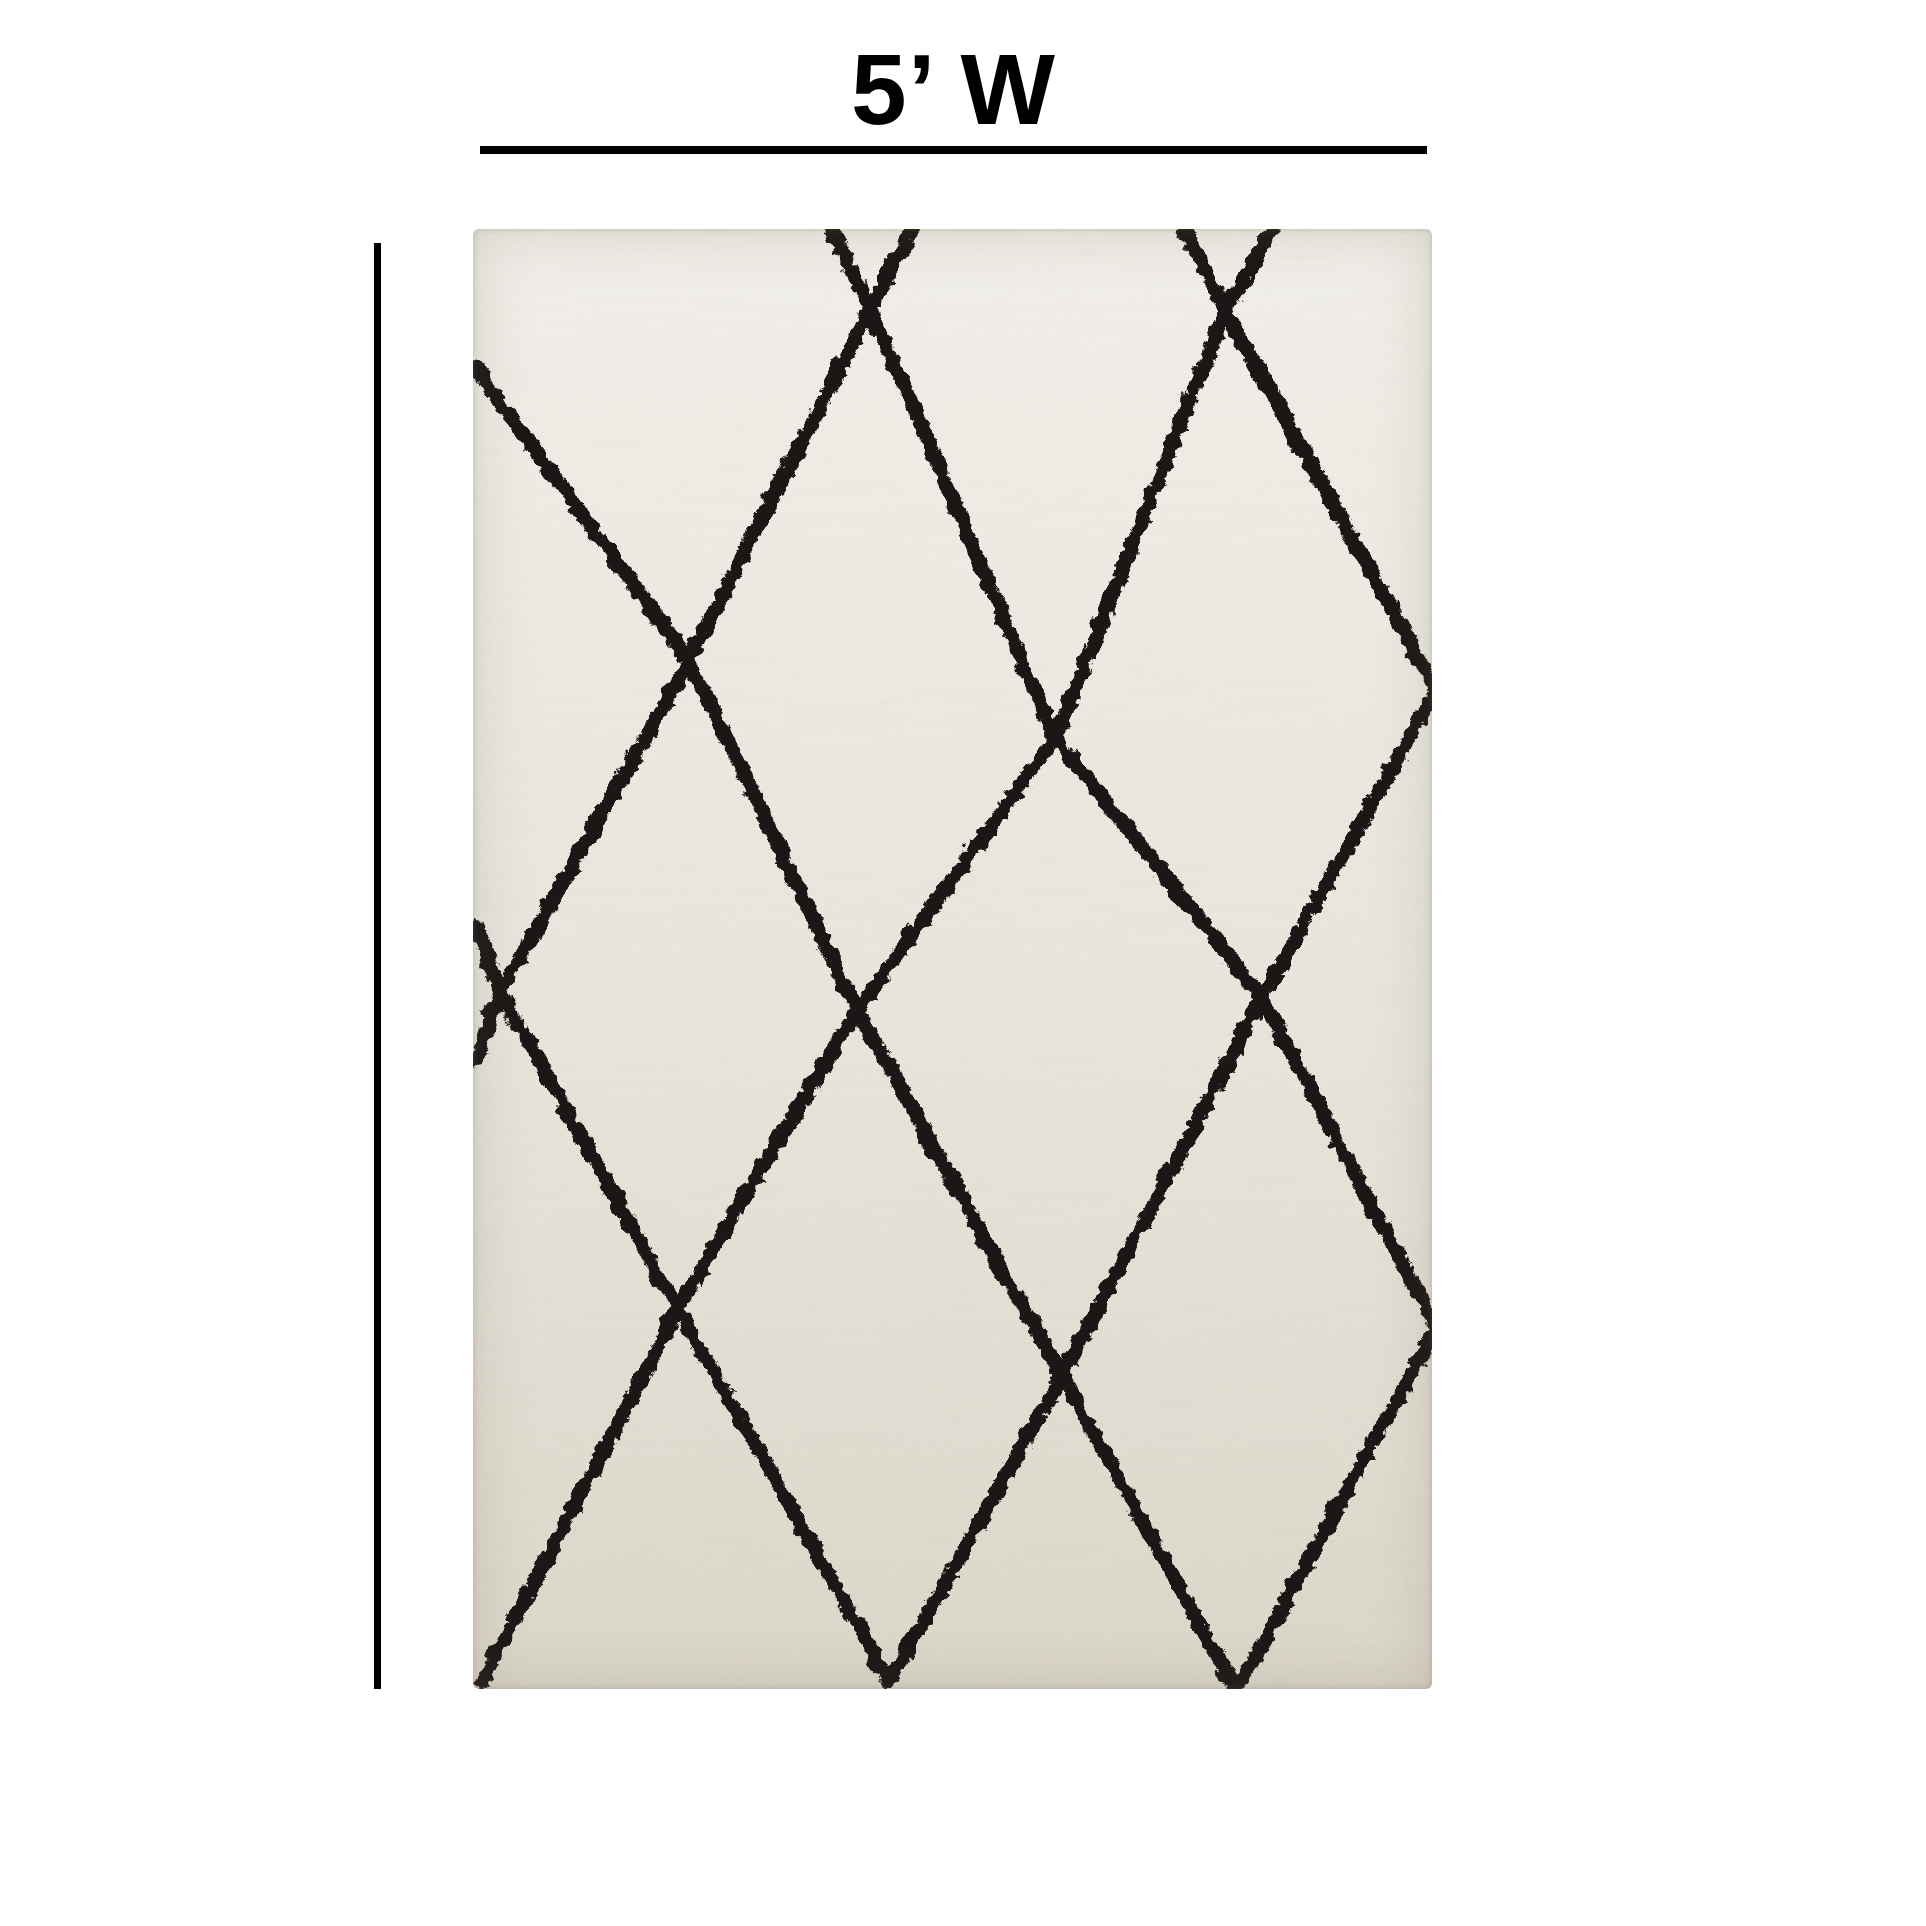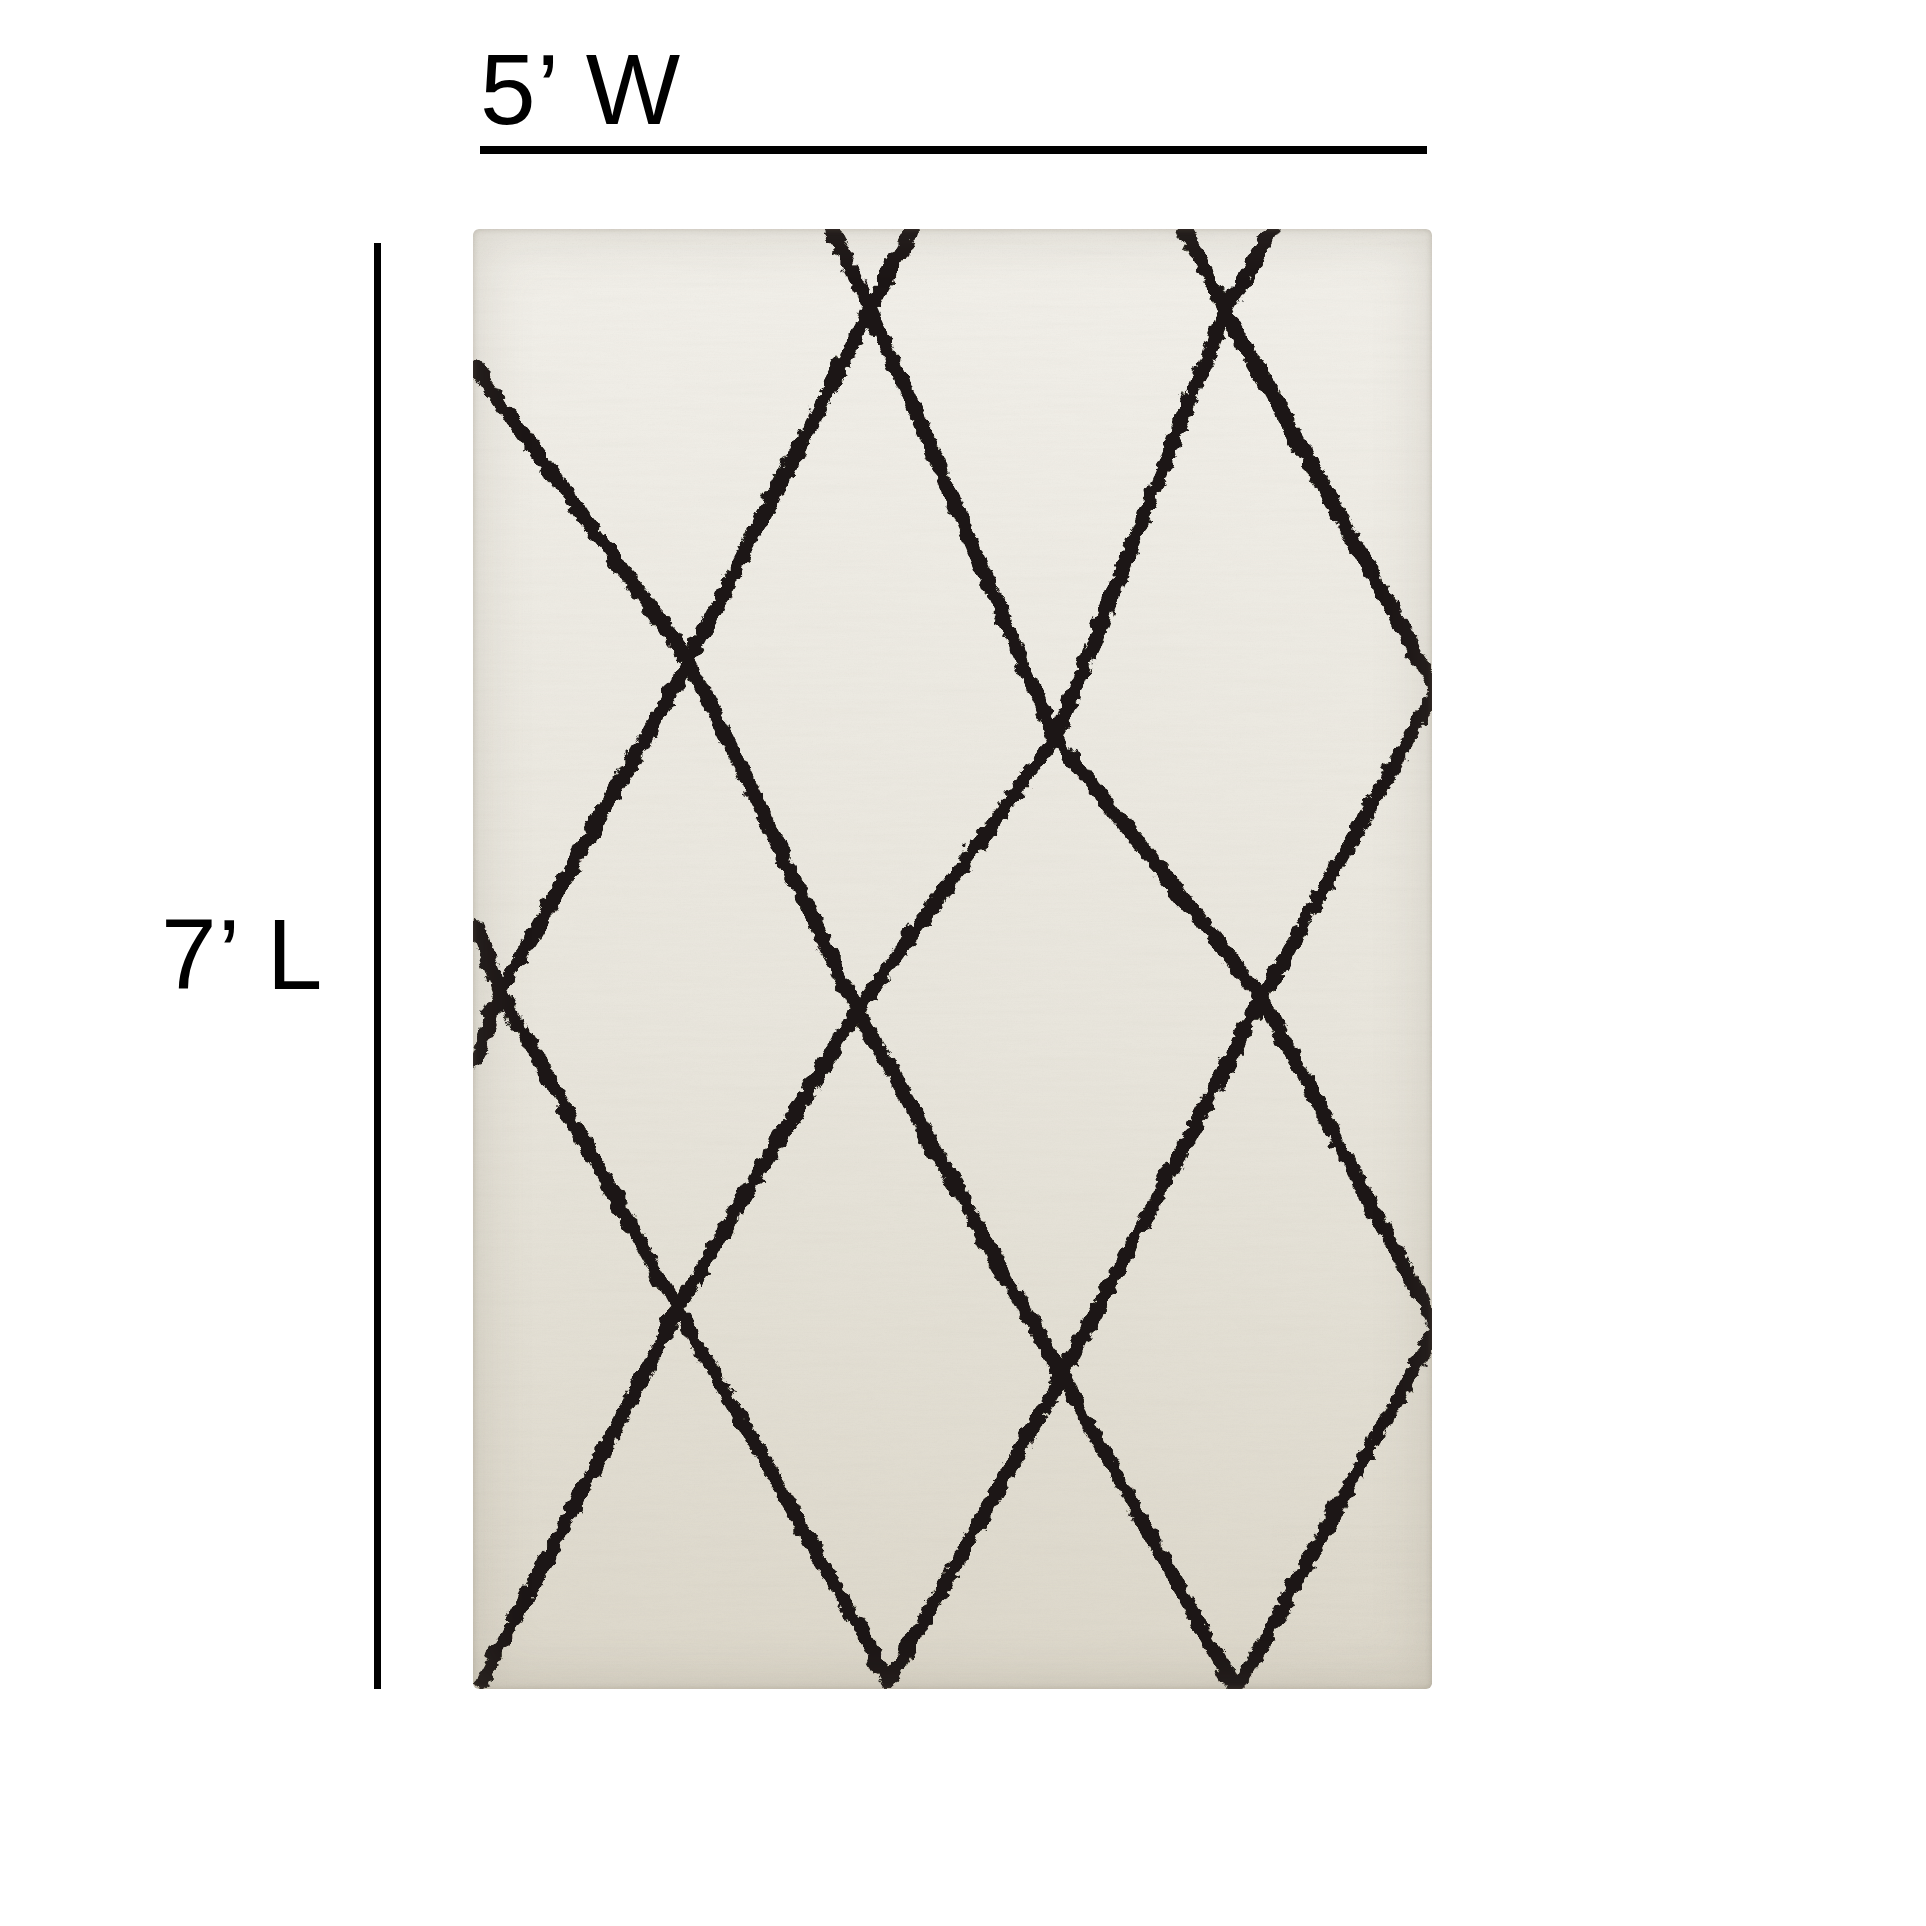--- a/index.html
+++ b/index.html
@@ -13,25 +13,25 @@
   }
   .canvas {
     position: relative;
     width: 1926px;
     height: 1926px;
     background: var(--page-bg, #ffffff);
   }
   .dim-label {
     position: absolute;
     color: var(--annotation-color, #000);
-    font-weight: 400;
+    font-weight: 700;
     font-size: 100px;
     line-height: 1;
     letter-spacing: 1.3px;
-    text-align: left;
+    text-align: center;
     white-space: nowrap;
   }
   .dim-label.width {
     left: 480px;
     width: 947px;
     top: 39px;
   }
   .dim-label.length {
     left: 161px;
     width: 199px;
@@ -89,21 +89,20 @@
 </style>
 </head>
 <body>
 
 <div class="canvas">
 
   <div class="dim-label width">5’ W</div>
 
   <div class="dim-line horizontal"></div>
 
-  <div class="dim-label length">7’ L</div>
 
   <div class="dim-line vertical"></div>
 
   <div class="rug">
     <svg viewBox="0 0 1493 2274" preserveAspectRatio="none" xmlns="http://www.w3.org/2000/svg">
       <defs>
 
         <filter id="grain" x="0" y="0" width="100%" height="100%">
           <feTurbulence type="fractalNoise" baseFrequency="0.5" numOctaves="2" seed="7" result="n"></feTurbulence>
           <feColorMatrix in="n" type="matrix" values="0 0 0 0 0.42  0 0 0 0 0.39  0 0 0 0 0.32  0 0 0 0.55 0"></feColorMatrix>

